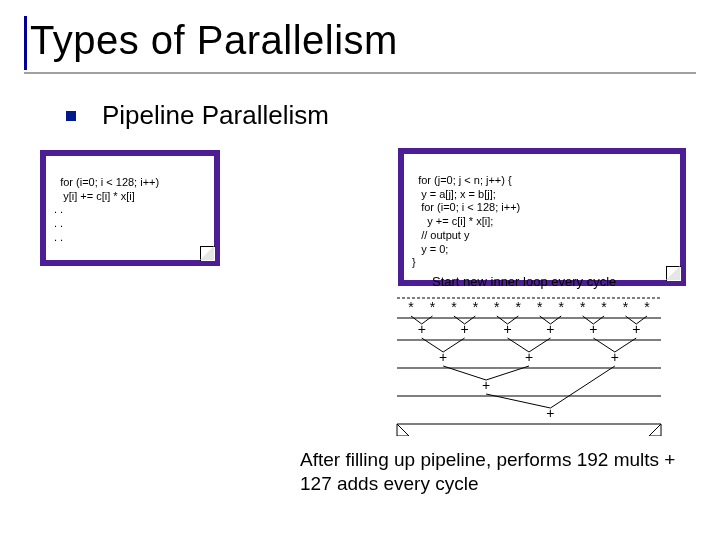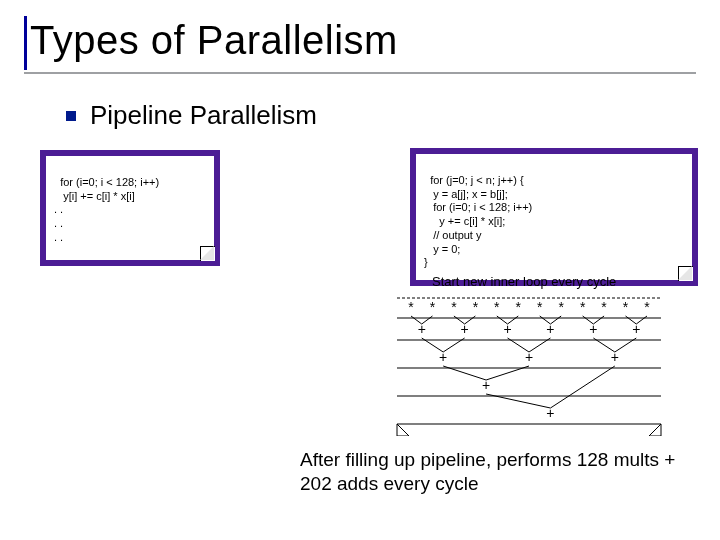--- a/index.html
+++ b/index.html
@@ -37,39 +37,40 @@
   .bullet-row {
     position: absolute;
     left: 66px; top: 100px;
     display: flex; align-items: center; gap: 14px;
   }
   .bullet-sq {
     width: 10px; height: 10px; background: #001a8c;
   }
   .subhead {
     font-size: 26px;
+    margin-left: 12px;
   }
 
   
   .codebox {
     position: absolute;
     border: 6px solid #4c1d95;
     background: #fff;
     padding: 6px 10px 10px 8px;
     font-family: Arial, sans-serif;
     font-size: 11px;
     line-height: 1.25;
     white-space: pre;
   }
   .codebox.left {
     left: 40px; top: 150px;
     width: 150px; height: 88px;
   }
   .codebox.right {
-    left: 410px; top: 148px;
+    left: 398px; top: 148px;
     width: 258px; height: 110px;
   }
   .fold {
     position: absolute;
     right: -1px; bottom: -1px;
     width: 14px; height: 14px;
     background: #fff;
     border-left: 1px solid #000;
     border-top: 1px solid #000;
   }
@@ -206,13 +207,13 @@
       <line x1="2" y1="100" x2="266" y2="100" class="hline"></line>
       <line x1="91.0909090909091" y1="98" x2="155.45454545454544" y2="112" class="edge"></line>
       <line x1="219.8181818181818" y1="70" x2="155.45454545454544" y2="112" class="edge"></line>
       <text x="155.45454545454544" y="122" text-anchor="middle" class="node-add">+</text>
       <line x1="2" y1="128" x2="266" y2="128" class="hline"></line>
       <polygon points="2,128 2,140 14,140" class="leftfold"></polygon>
       <polygon points="266,128 266,140 254,140" class="leftfold"></polygon>
     </svg>
 </div>
 
-<div class="conclusion">After filling up pipeline, performs 128 mults + 202 adds every cycle</div>
+<div class="conclusion">After filling up pipeline, performs 192 mults + 127 adds every cycle</div>
 
 </body></html>

